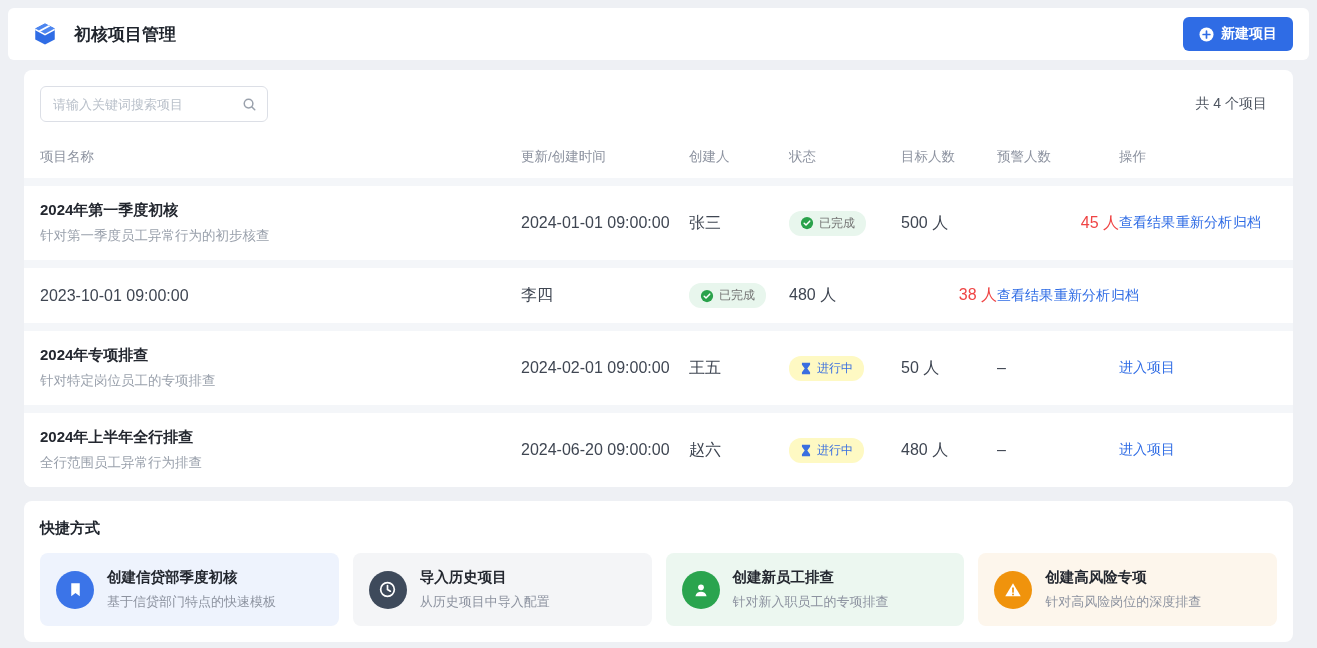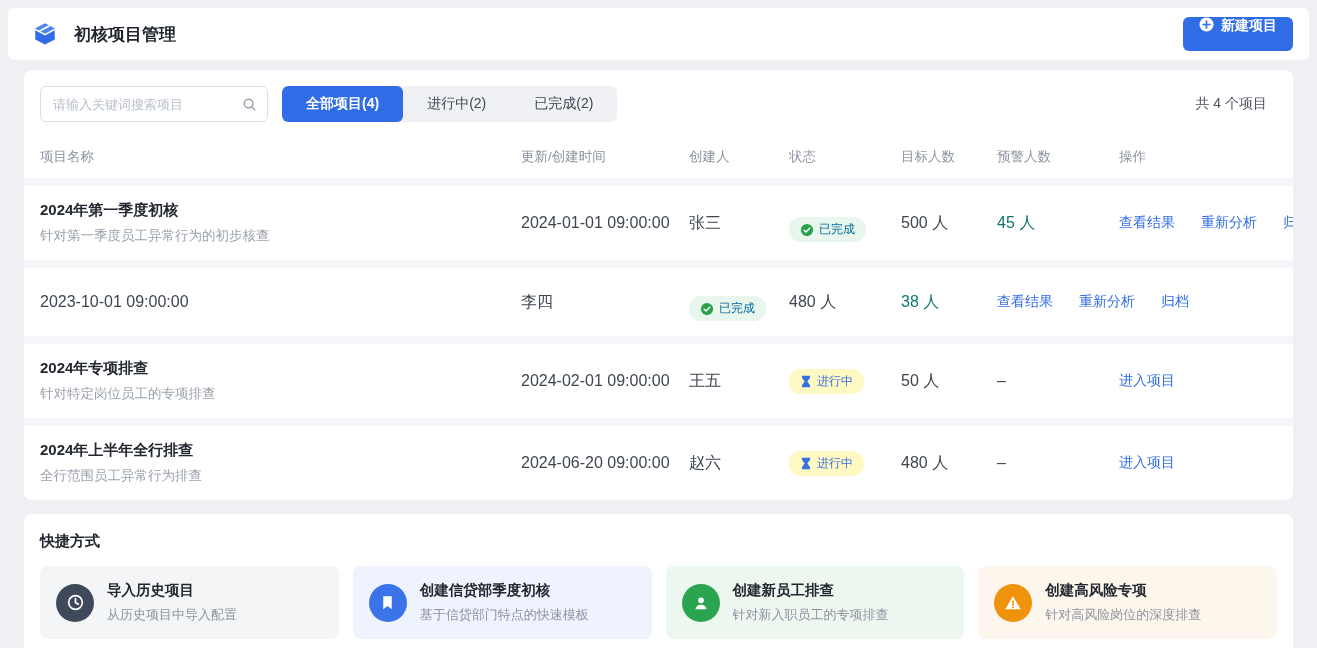--- a/index.html
+++ b/index.html
@@ -6,21 +6,21 @@
   html,body { width:1317px; height:648px; overflow:hidden; }
   body { background:#eef0f4; font-family:"Liberation Sans","DejaVu Sans",sans-serif; color:#23272f; }
   .app { padding:8px 8px 0; }
 
   
   .topbar { background:#fff; border-radius:6px; height:52px; display:flex; align-items:center;
             justify-content:space-between; padding:0 16px 0 24px; }
   .topbar-left { display:flex; align-items:center; gap:16px; }
   .page-title { font-size:17px; font-weight:bold; color:#1f242c; }
   .btn-new { background:#2f6ce5; color:#fff; border:none; border-radius:6px; height:34px;
-             padding:0 16px; font-size:14px; display:inline-flex; gap:7px;
+             padding:0 16px; font-size:14px; display:inline-flex; align-items:center; gap:7px;
              font-weight:bold; cursor:pointer; }
 
   
   .card { background:#fff; border-radius:8px; margin:10px 16px 0; overflow:hidden; }
 
   
   .toolbar { display:flex; align-items:center; padding:16px 16px 14px; gap:14px; }
   .search { width:228px; height:36px; border:1px solid #dcdfe6; border-radius:6px; background:#fff;
             display:flex; align-items:center; padding:0 10px 0 12px; }
   .search input { border:none; outline:none; flex:1; font-size:13px; color:#333; min-width:0;
@@ -32,26 +32,26 @@
   .count { margin-left:auto; color:#4e5560; font-size:14px; padding-right:10px; }
 
   
   .thead, .row { display:grid; grid-template-columns: minmax(0,1fr) 168px 100px 112px 96px 122px 158px;
                  align-items:center; padding:0 16px; }
   .thead { height:42px; color:#8d93a0; font-size:13.5px; }
   .row { background:#fff; border-top:8px solid #f4f6f9; padding-top:15px; padding-bottom:15px; }
   .p-name { font-weight:bold; font-size:15px; color:#23272f; margin-bottom:7px; }
   .p-desc { font-size:13.5px; color:#9aa1ac; }
   .cell { font-size:16px; color:#3f4652; }
-  .warn-alert { color:#0f766e; }
+  .warn-alert { color:#ef4444;text-align:right; }
   .badge { display:inline-flex; align-items:center; gap:5px; padding:4px 11px; border-radius:12px;
            font-size:12px; white-space:nowrap; }
-  .badge.done { background:#e8f6ed; color:#0369a1;margin-top:13px; }
+  .badge.done { background:#e8f6ed; color:#737373; }
   .badge.running { background:#fef9c3; color:#3a6fe0; }
-  .actions { display:flex; gap:26px; }
+  .actions { display:flex; gap:1px; }
   .link { color:#2f6ce5; font-size:14px; cursor:pointer; white-space:nowrap; }
 
   
   .shortcuts { margin:14px 16px 0; padding:18px 16px 16px; }
   .sc-title { font-size:15px; font-weight:bold; color:#1f242c; margin-bottom:15px; }
   .sc-grid { display:grid; grid-template-columns:repeat(4,1fr); gap:14px; }
   .sc-card { border-radius:8px; padding:15px 16px; display:flex; align-items:center; gap:13px; cursor:pointer; }
   .sc-icon { width:38px; height:38px; border-radius:50%; display:flex; align-items:center;
              justify-content:center; flex:none; }
   .sc-name { font-weight:bold; font-size:14.5px; color:#23272f; margin-bottom:6px; }
@@ -90,25 +90,20 @@
     <div class="toolbar">
       <div class="search">
         <input type="text" placeholder="请输入关键词搜索项目" style="">
         <span>
           <svg width="15" height="15" viewBox="0 0 16 16" fill="none" stroke="#9aa1ac" stroke-width="1.6">
             <circle cx="7" cy="7" r="4.6"></circle>
               <path d="m10.6 10.6 3 3" stroke-linecap="round"></path>
           </svg>
         </span>
       </div>
-      <div class="tabs" id="tabs">
-          <div class="tab active">全部项目(4)</div>
-          <div class="tab">进行中(2)</div>
-          <div class="tab">已完成(2)</div>
-        </div>
       <div class="count">共 4 个项目</div>
     </div>
 
     <div class="thead" id="thead">
         <div>项目名称</div>
         <div>更新/创建时间</div>
         <div>创建人</div>
         <div>状态</div>
         <div>目标人数</div>
         <div>预警人数</div>
@@ -200,41 +195,41 @@
           <div class="actions">
             <span class="link">进入项目</span>
           </div>
         </div>
       </div>
   </div>
 
   <div class="card shortcuts">
     <div class="sc-title">快捷方式</div>
     <div class="sc-grid" id="sc-grid">
+        <div class="sc-card" style="background: rgb(238, 243, 253);">
+          <div class="sc-icon" style="background:#3b74e8">
+            <svg width="17" height="17" viewBox="0 0 20 20">
+              <path d="M5 2.5h10V18l-5-3.8L5 18z" fill="#fff"></path>
+            </svg>
+          </div>
+          <div>
+            <div class="sc-name">创建信贷部季度初核</div>
+            <div class="sc-desc">基于信贷部门特点的快速模板</div>
+          </div>
+        </div>
         <div class="sc-card" style="background: rgb(244, 245, 247);">
           <div class="sc-icon" style="background:#3e4a5b">
             <svg width="19" height="19" viewBox="0 0 20 20">
               <circle cx="10" cy="10" r="7.2" fill="none" stroke="#fff" stroke-width="1.8"></circle>
               <path d="M10 5.8V10l3 1.8" fill="none" stroke="#fff" stroke-width="1.8" stroke-linecap="round"></path>
             </svg>
           </div>
           <div>
             <div class="sc-name">导入历史项目</div>
             <div class="sc-desc">从历史项目中导入配置</div>
-          </div>
-        </div>
-        <div class="sc-card" style="background: rgb(238, 243, 253);">
-          <div class="sc-icon" style="background:#3b74e8">
-            <svg width="17" height="17" viewBox="0 0 20 20">
-              <path d="M5 2.5h10V18l-5-3.8L5 18z" fill="#fff"></path>
-            </svg>
-          </div>
-          <div>
-            <div class="sc-name">创建信贷部季度初核</div>
-            <div class="sc-desc">基于信贷部门特点的快速模板</div>
           </div>
         </div>
         <div class="sc-card" style="background: rgb(236, 247, 240);">
           <div class="sc-icon" style="background:#2aa44e">
             <svg width="18" height="18" viewBox="0 0 20 20">
               <circle cx="10" cy="7" r="3.2" fill="#fff"></circle>
               <path d="M3.8 17c.6-3.4 3.2-5 6.2-5s5.6 1.6 6.2 5z" fill="#fff"></path>
             </svg>
           </div>
           <div>

